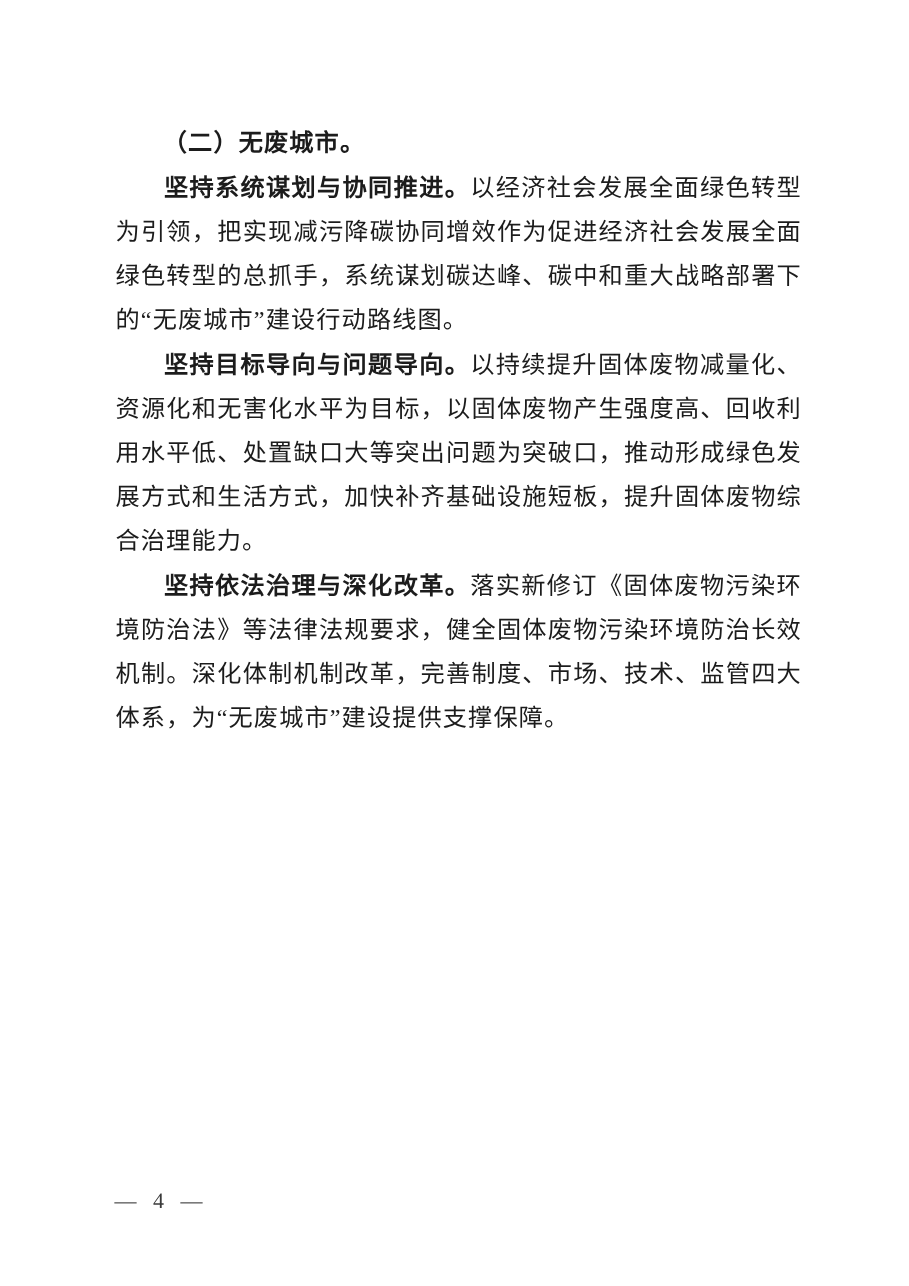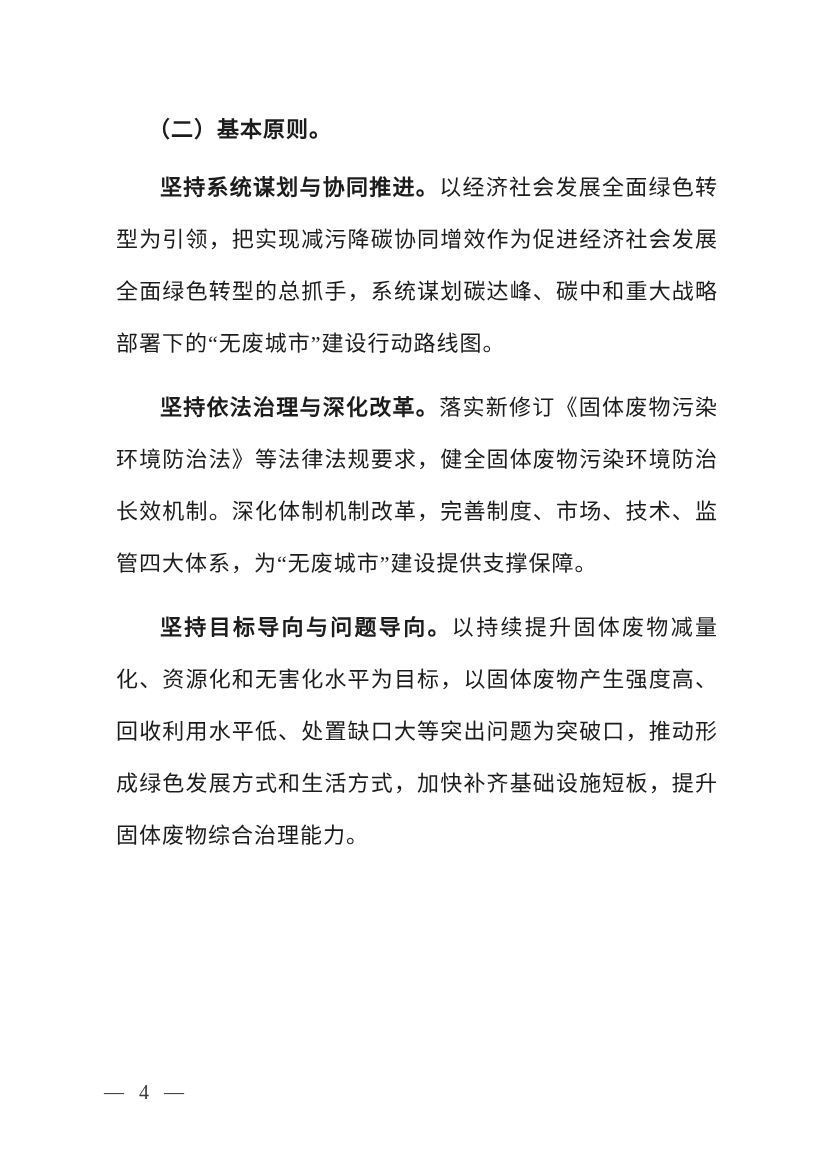--- a/index.html
+++ b/index.html
@@ -24,23 +24,23 @@
   }
   .heading {
     margin: 0;
     font-size: 22px;
     line-height: 40px;
     font-weight: bold;
     text-indent: 2em;
     letter-spacing: 1px;
   }
   .para {
-    margin: 12px;
+    margin: 1px;
     font-size: 22px;
-    line-height: 52px;
+    line-height: 40px;
     text-indent: 2em;
     text-align: justify;
     text-justify: inter-character;
     letter-spacing: 1px;
   }
   .lead {
     font-weight: bold;
   }
   .footer {
     position: absolute;
@@ -51,26 +51,26 @@
     color: #3a3a3a;
     word-spacing: 10px;
   }
 </style>
 </head>
 <body>
 
 <div class="page">
   <div class="content">
 
-    <h2 class="heading">（二）基本原则。</h2>
+    <h2 class="heading">（二）无废城市。</h2>
 
     <p class="para"><span class="lead">坚持系统谋划与协同推进。</span><span>以经济社会发展全面绿色转型为引领，把实现减污降碳协同增效作为促进经济社会发展全面绿色转型的总抓手，系统谋划碳达峰、碳中和重大战略部署下的“无废城市”建设行动路线图。</span></p>
 
+    <p class="para"><span class="lead">坚持目标导向与问题导向。</span><span>以持续提升固体废物减量化、资源化和无害化水平为目标，以固体废物产生强度高、回收利用水平低、处置缺口大等突出问题为突破口，推动形成绿色发展方式和生活方式，加快补齐基础设施短板，提升固体废物综合治理能力。</span></p>
+
     <p class="para"><span class="lead">坚持依法治理与深化改革。</span><span>落实新修订《固体废物污染环境防治法》等法律法规要求，健全固体废物污染环境防治长效机制。深化体制机制改革，完善制度、市场、技术、监管四大体系，为“无废城市”建设提供支撑保障。</span></p>
-
-    <p class="para"><span class="lead">坚持目标导向与问题导向。</span><span>以持续提升固体废物减量化、资源化和无害化水平为目标，以固体废物产生强度高、回收利用水平低、处置缺口大等突出问题为突破口，推动形成绿色发展方式和生活方式，加快补齐基础设施短板，提升固体废物综合治理能力。</span></p>
 
 
 
   </div>
 
   <div class="footer">— 4 —</div>
 </div>
 
 </body></html>

